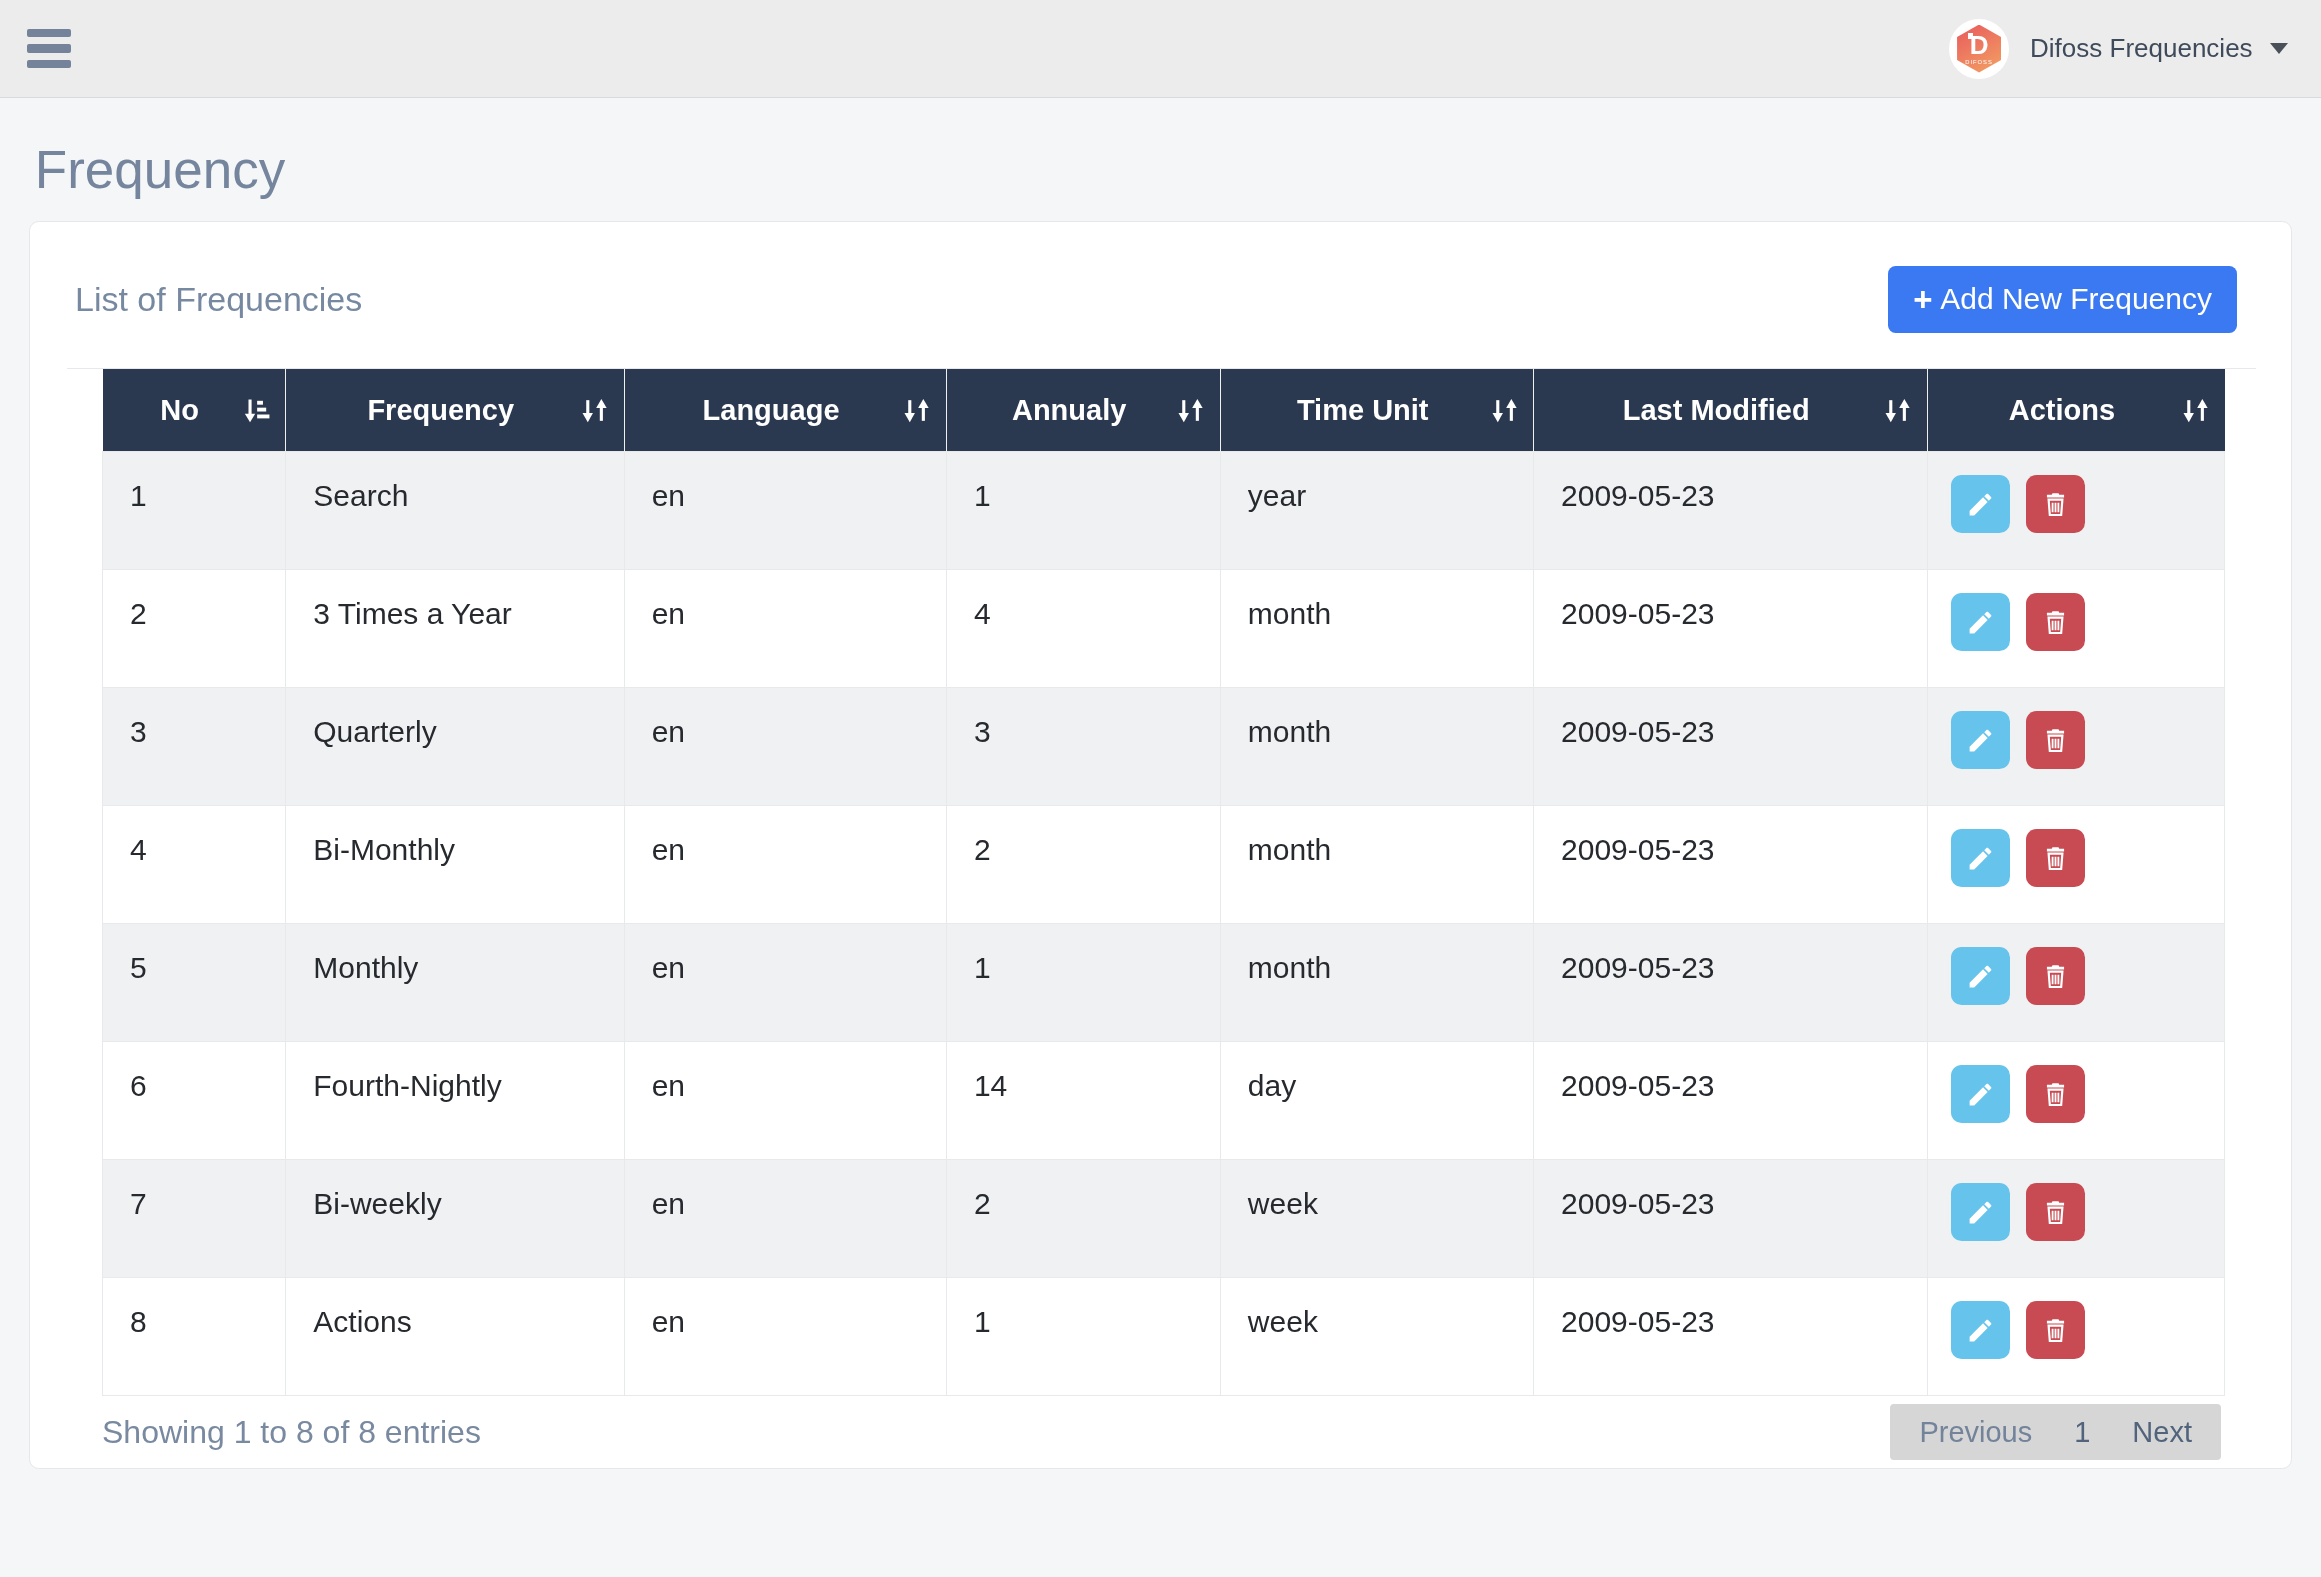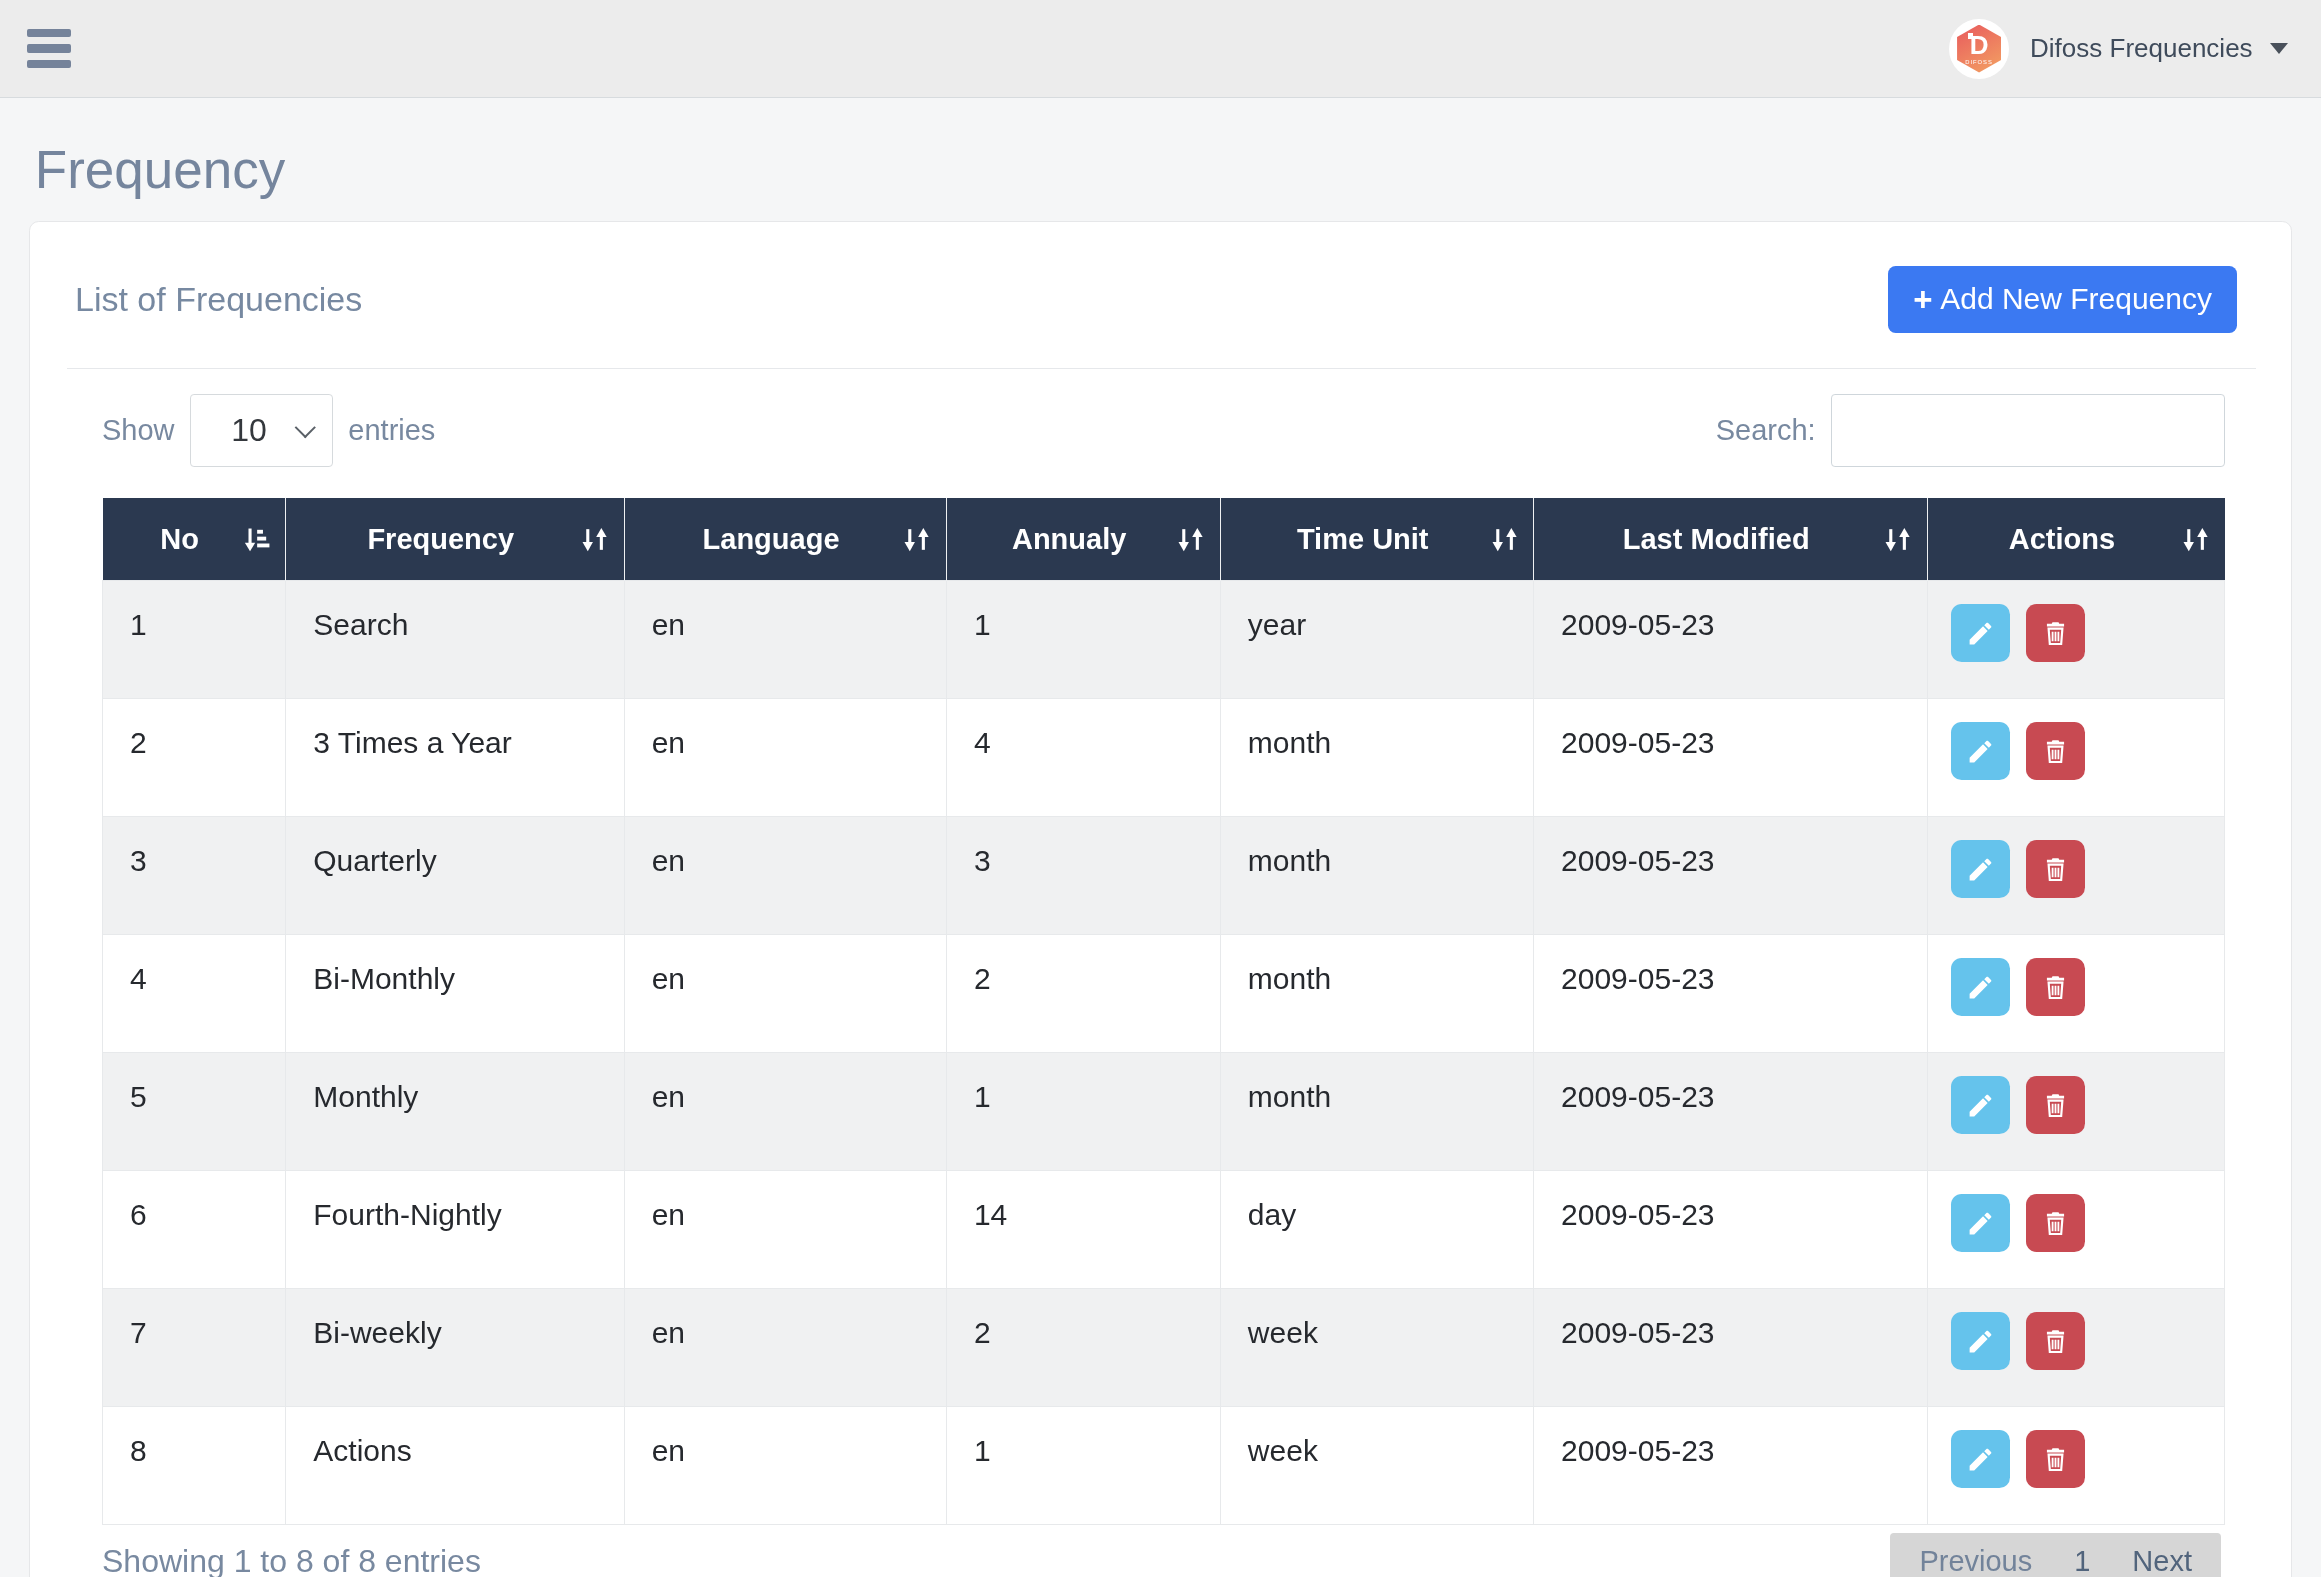--- a/index.html
+++ b/index.html
@@ -120,34 +120,20 @@
       <div class="card-header">
         <h2 class="card-title">List of Frequencies</h2>
         <button class="btn-add">
           <span class="plus">+</span>
           <span>Add New Frequency</span>
         </button>
       </div>
 
       <div class="divider"></div>
 
-      <div class="controls">
-        <div class="show-group">
-          <span>Show</span>
-          <span class="select-wrap">
-            <span class="select-value">10</span>
-            <span class="select-chevron"></span>
-          </span>
-          <span>entries</span>
-        </div>
-        <div class="search-group">
-          <label>Search:</label>
-          <input class="search-input" value="" style="">
-        </div>
-      </div>
 
       <div class="table-wrap">
         <table class="freq-table">
           <thead>
             <tr id="thead-row">
                 <th><span>No</span><svg class="sort-icon" width="31" height="33" viewBox="0 0 24 24" fill="#fff">
                     <rect x="5.8" y="3.5" width="2.4" height="12"></rect>
                     <polygon points="3,14.5 11,14.5 7,21"></polygon>
                     <rect x="12.5" y="4.5" width="4.5" height="3"></rect>
                     <rect x="12.5" y="9.8" width="7" height="3"></rect>

